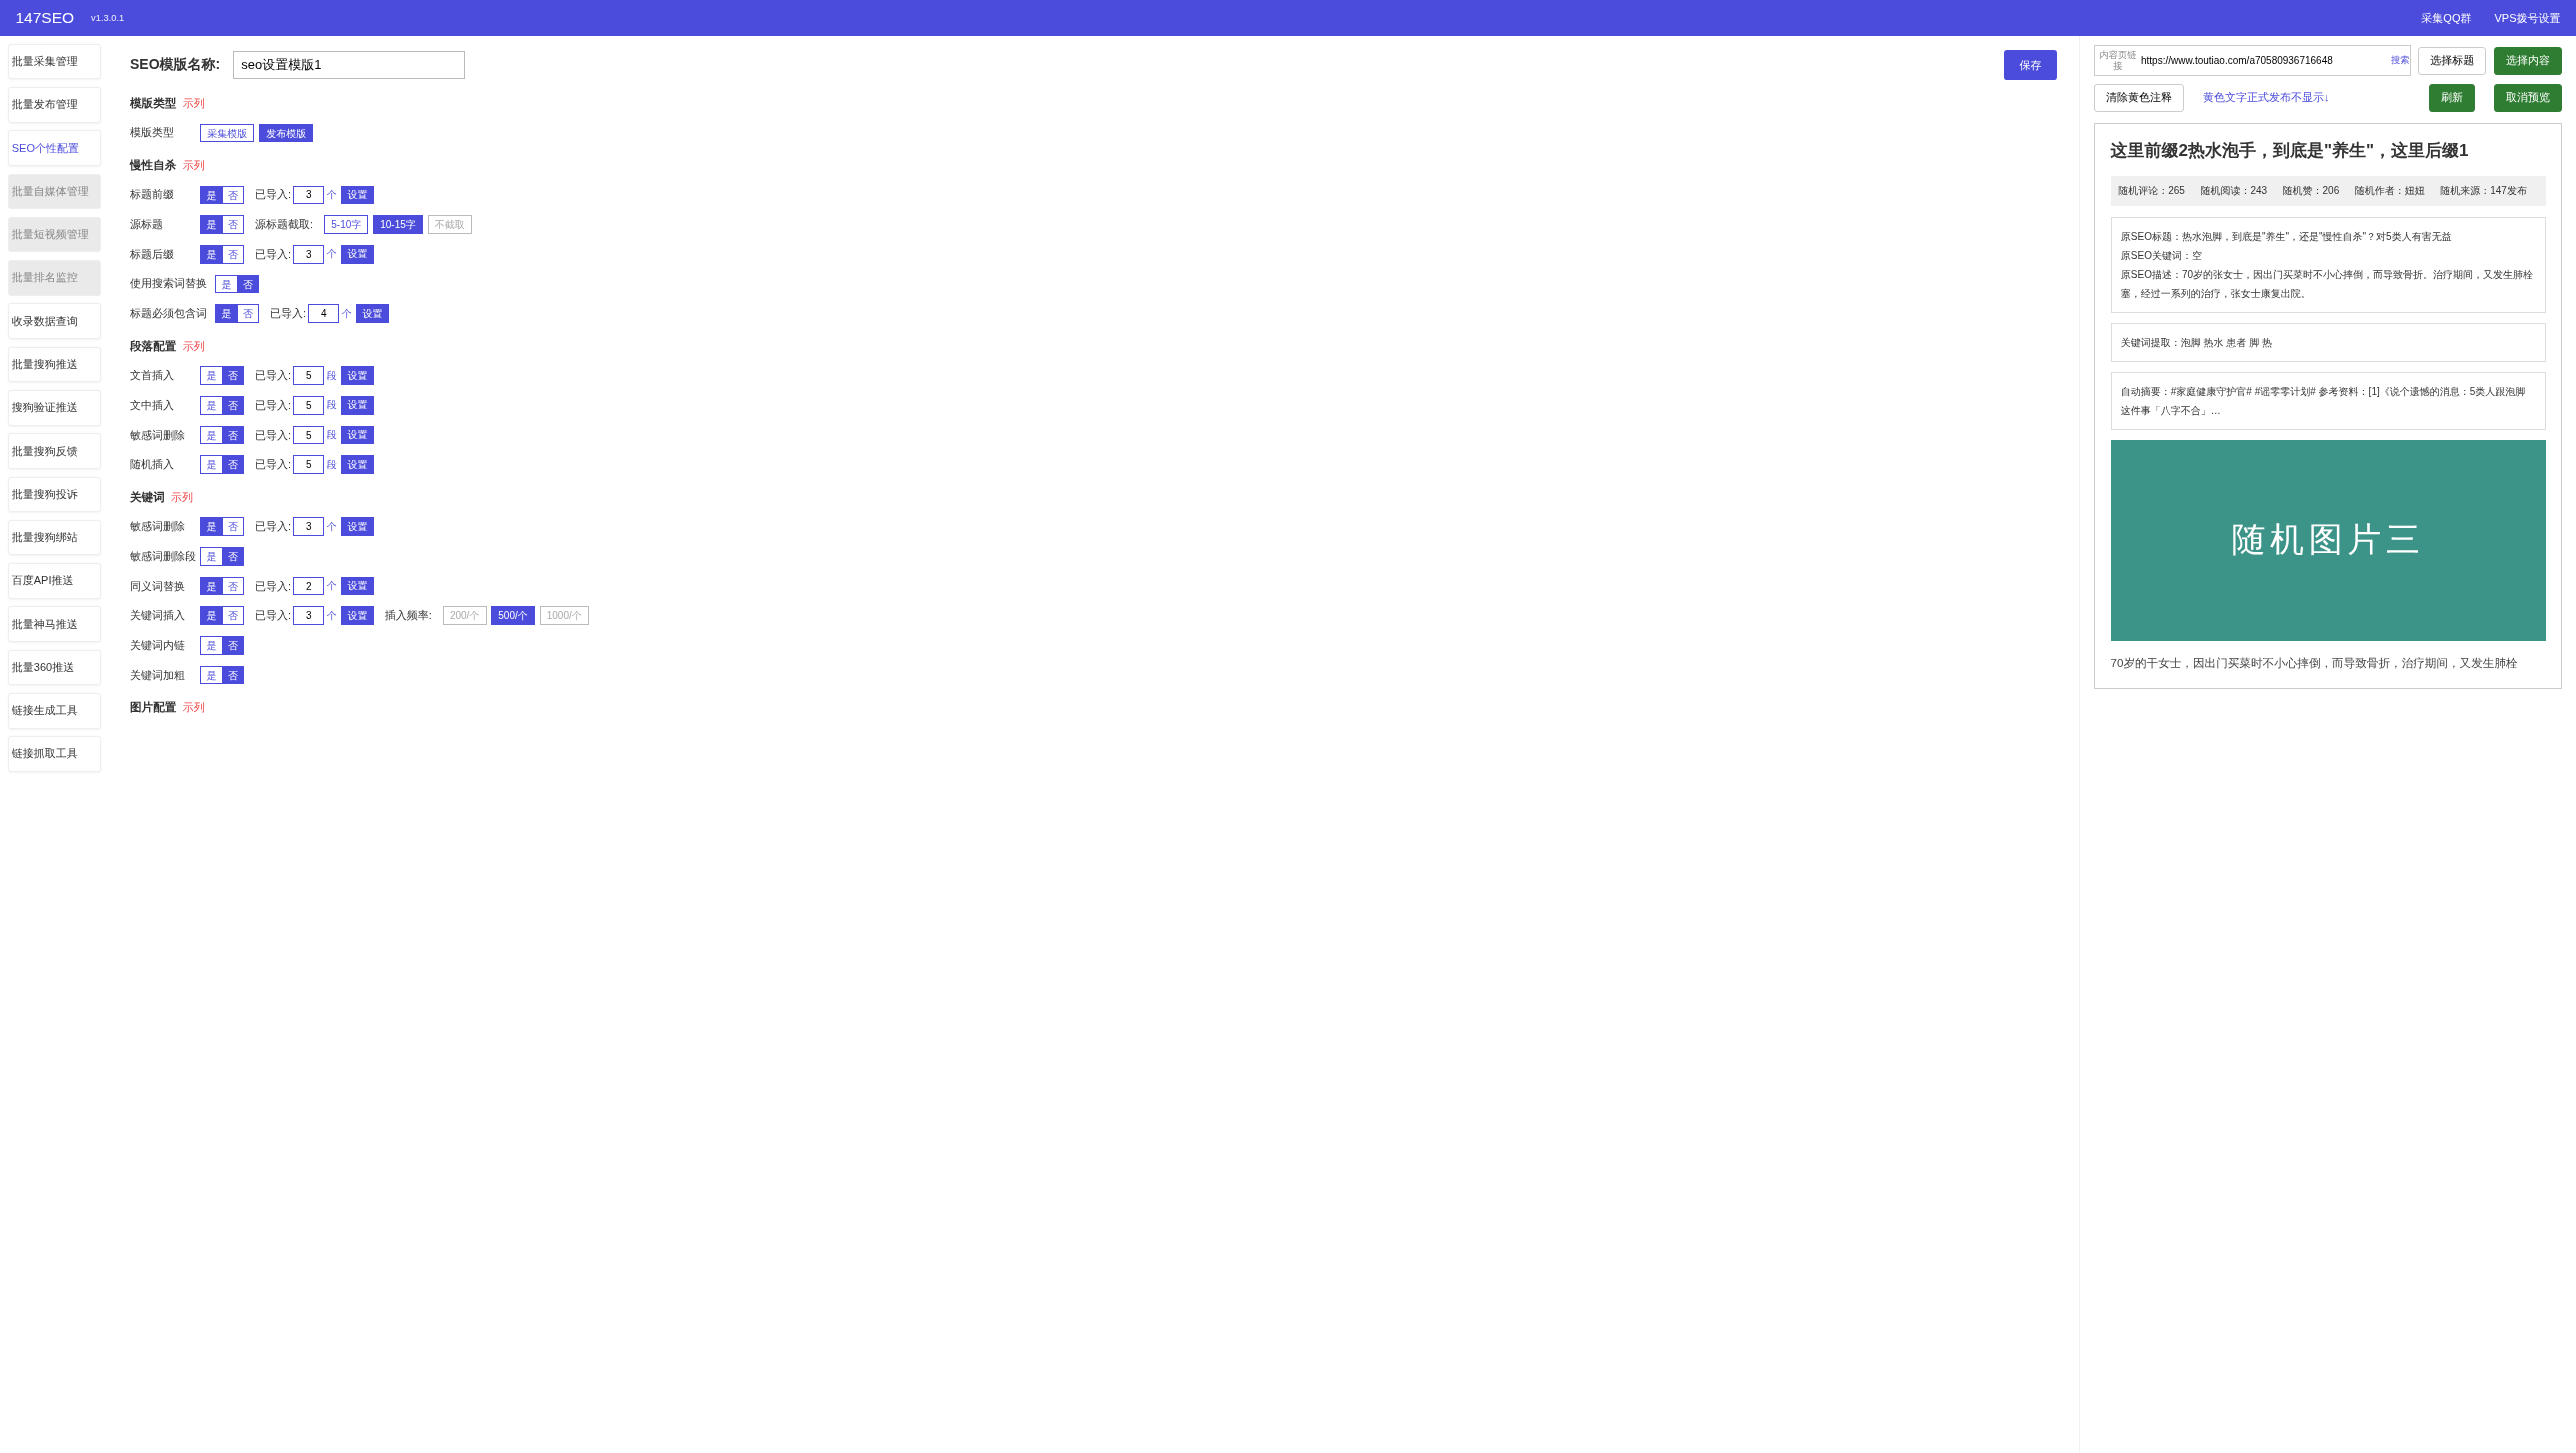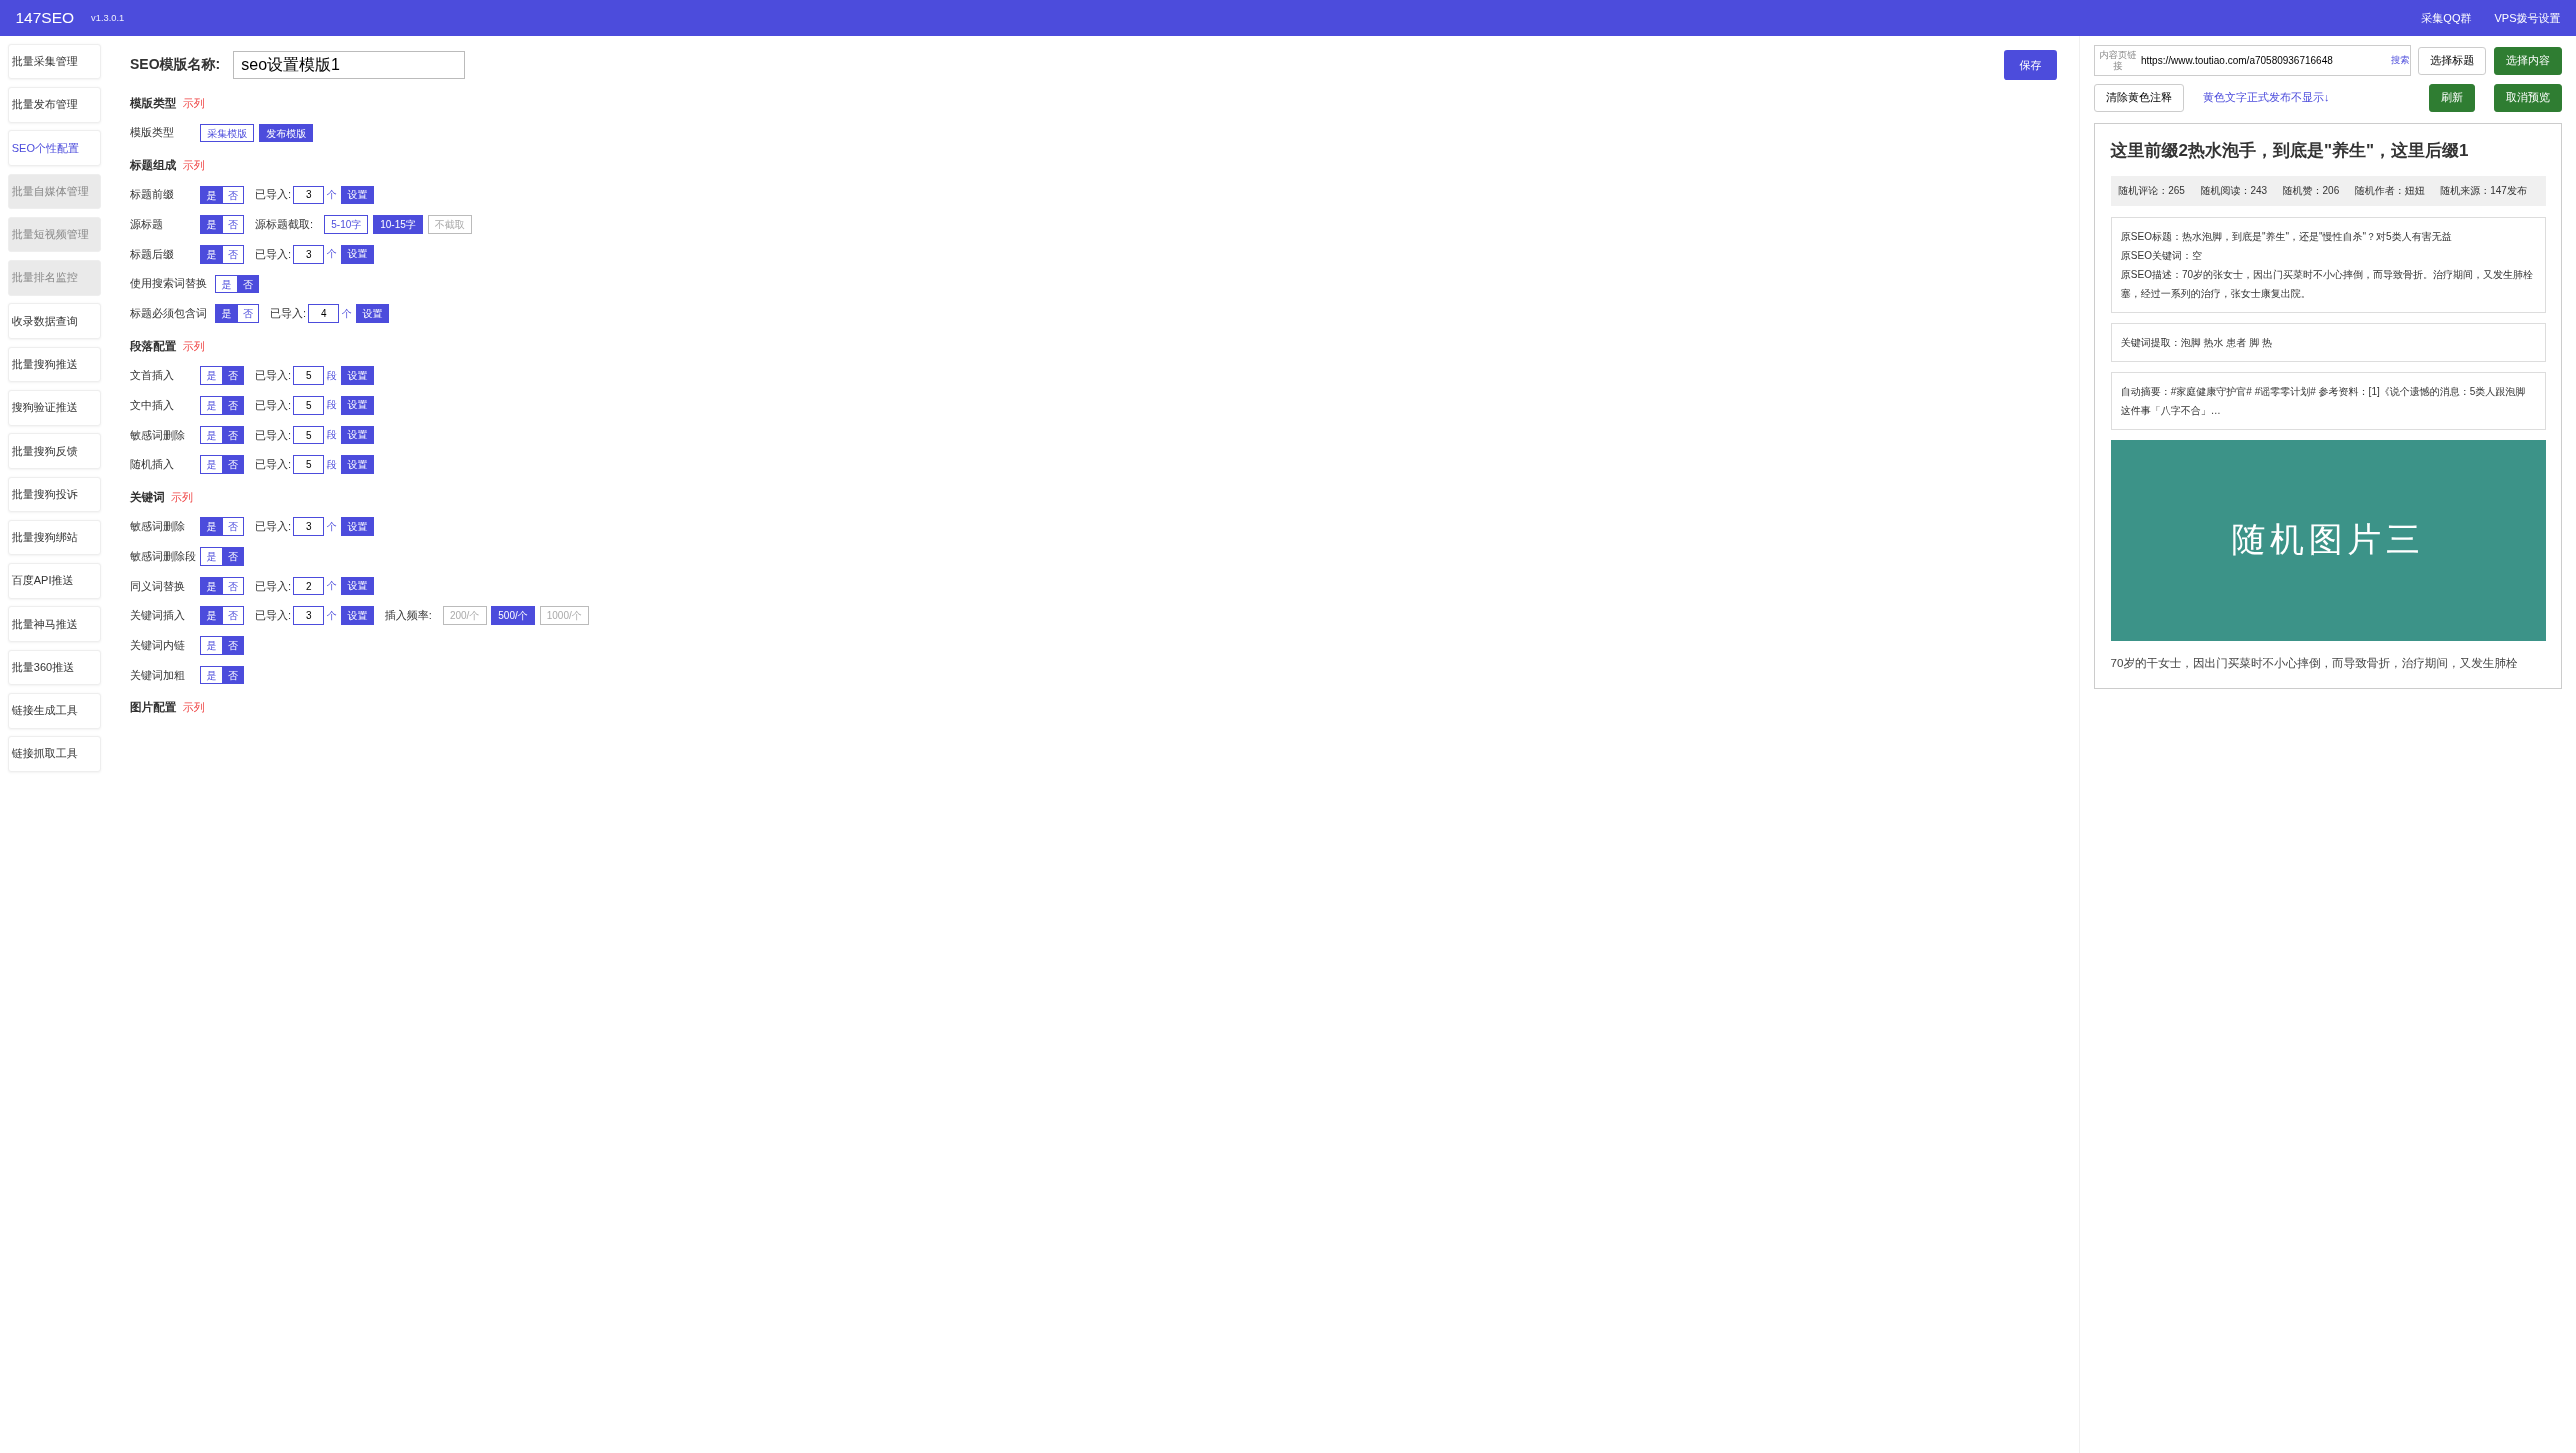--- a/index.html
+++ b/index.html
@@ -11,21 +11,21 @@
 .header .link { color: #fff; margin-left: 23px; font-size: 11px; cursor: pointer; }
 .layout { display: flex; height: calc(100vh - 36px); }
 .sidebar { width: 108px; padding: 7.7px 0 7.7px 7.7px; overflow-y: auto; }
 .sidebar .navitem { display: block; width: 93px; padding: 9.3px 3.1px; margin-bottom: 7.7px; border: 0.8px solid #eee; border-radius: 3.1px; background: #fff; font-size: 11px; cursor: pointer; box-shadow: 0 0.8px 2.3px rgba(0,0,0,0.05); }
 .sidebar .navitem.active { color: #4c4cdc; }
 .sidebar .navitem.disabled { background: #eaeaea; color: #888; cursor: not-allowed; box-shadow: none; }
 .center { flex: 1; padding: 14px 22px; overflow-y: auto; position: relative; border-right: 0.8px solid #f0f0f0; }
 .right { width: 496px; padding: 9.3px 14px; overflow-y: auto; }
 .titlerow { display: flex; align-items: center; margin-bottom: 15.5px; }
 .titlerow .lab { font-size: 14px; font-weight: 600; margin-right: 12.4px; }
-.titlerow input { width: 232px; height: 28px; border: 0.8px solid #bbb; padding: 0 7.7px; font-size: 16px; }
+.titlerow input { width: 232px; height: 28px; border: 0.8px solid #bbb; padding: 0 7.7px; font-size: 13px; }
 .savebtn { margin-left: auto; background: #4c4cdc; color: #fff; border: none; padding: 7.7px 15.5px; border-radius: 3.1px; cursor: pointer; font-size: 11px; }
 .sect { margin-bottom: 14px; }
 .secthdr { font-size: 11.6px; font-weight: 700; margin-bottom: 11px; }
 .secthdr .ex { color: #ef4444; font-weight: 400; font-size: 11px; margin-left: 3.1px; }
 .row { display: flex; align-items: center; margin-bottom: 7.7px; min-height: 22px; }
 .row .rlab { width: 70px; font-size: 11px; }
 .yn { display: inline-flex; }
 .yn span { display: inline-block; width: 22px; height: 18.6px; line-height: 17px; text-align: center; border: 0.8px solid #4c4cdc; font-size: 10px; cursor: pointer; }
 .yn span:first-child { border-right: none; }
 .yn span.on { background: #4c4cdc; color: #fff; }
@@ -100,21 +100,21 @@
       <div class="row">
         <span class="rlab">模版类型</span>
         <span class="chipgroup" style="margin-left:0">
           <span class="chip" style="border-color:#4c4cdc;color:#4c4cdc">采集模版</span>
           <span class="chip on">发布模版</span>
         </span>
       </div>
     </div>
 
     <div class="sect">
-      <div class="secthdr"><span>标题组成</span> <span class="ex">示列</span></div>
+      <div class="secthdr"><span>慢性自杀</span> <span class="ex">示列</span></div>
       <div id="s2rows">
           <div class="row">
             <span class="rlab">标题前缀</span>
             <span class="yn">
               <span class="on">是</span>
               <span class="off">否</span>
             </span>
             <span class="imp">已导入: <input class="numbox" value="3" style=""><span class="unit">个</span><button class="setbtn">设置</button></span>
           </div>
           <div class="row">

